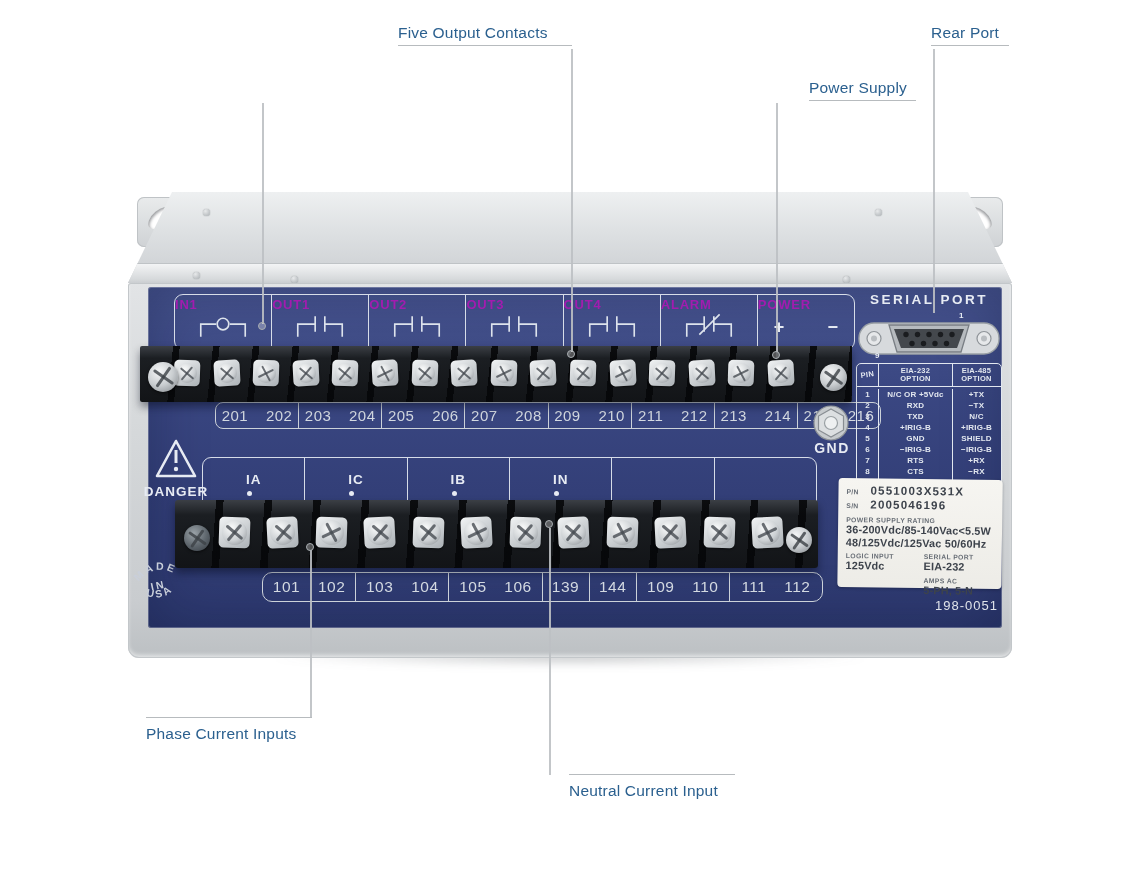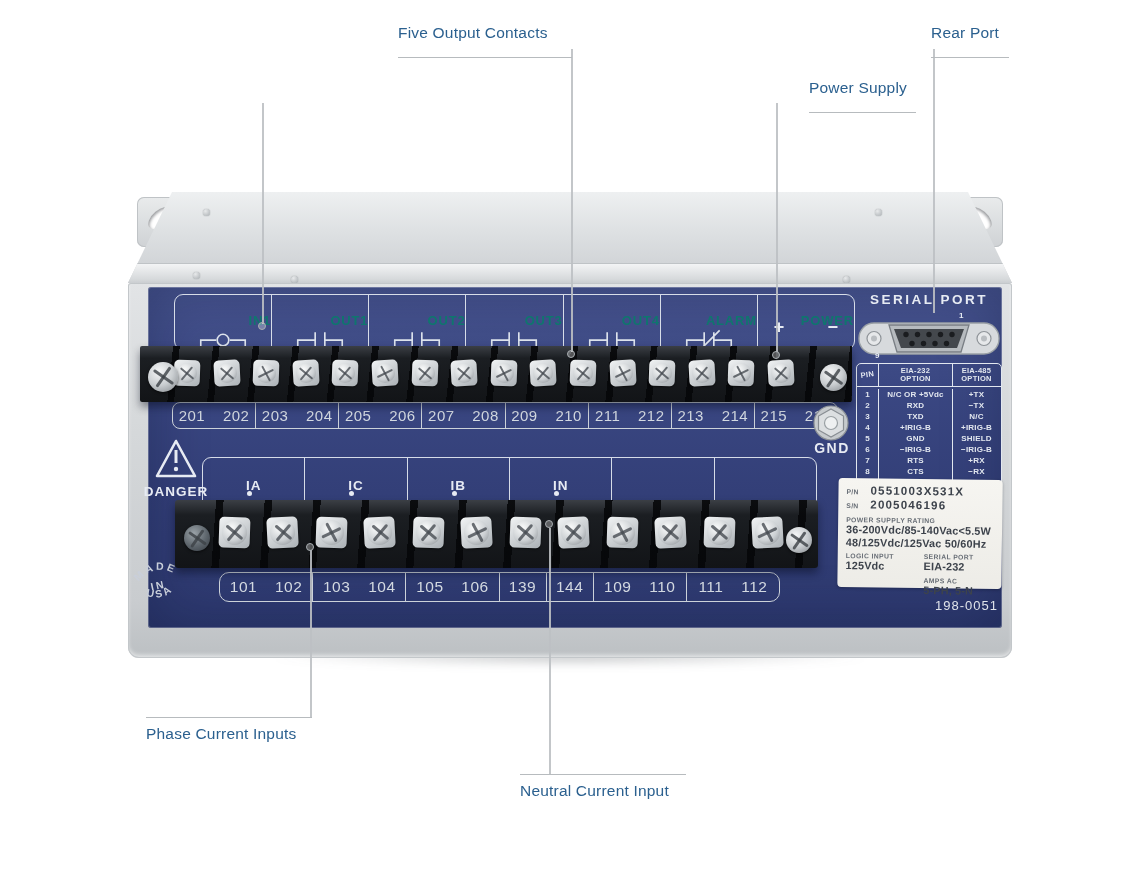--- a/index.html
+++ b/index.html
@@ -38,21 +38,21 @@
   .bluepanel{position:absolute;left:148px;top:287px;width:854px;height:341px;z-index:5;
     border-radius:3px;
     background:linear-gradient(180deg,#47548f 0%,#3a4782 30%,#333f78 60%,#2d396f 100%);
     box-shadow:inset 0 0 0 1px rgba(255,255,255,.25), inset 0 0 60px rgba(5,10,40,.28);}
 
   
   .sections-box{position:absolute;left:174px;top:294px;width:681px;height:56px;z-index:7;
     border:1.5px solid rgba(228,233,241,.92);border-radius:9px;display:flex;}
   .section{flex:1;position:relative;}
   .section + .section{border-left:1.5px solid rgba(228,233,241,.92);}
-  .sec-label{display:block;text-align:right;margin-top:18px;color:#0f766e;font-size:13px;
+  .sec-label{display:block;text-align:left;margin-top:2px;color:#a21caf;font-size:13px;
     font-weight:700;letter-spacing:.8px;}
   .sec-sym{display:block;width:58px;height:26px;margin:1px auto 0;stroke:#dde3ec;fill:none;
     stroke-width:1.7;}
   .sec-sym g{display:none;}
   .sec-sym[data-symbol="input"] .g-input{display:inline;}
   .sec-sym[data-symbol="contact"] .g-contact{display:inline;}
   .sec-sym[data-symbol="alarm"] .g-alarm{display:inline;}
   .sec-plus,.sec-minus{position:absolute;top:22px;color:#e7ebf3;font-size:18px;font-weight:700;}
   .sec-plus{left:16px;} .sec-minus{right:16px;}
 
@@ -87,34 +87,34 @@
   .end-screw::before,.end-screw::after{content:"";position:absolute;left:45%;top:10%;width:10%;height:80%;
     background:rgba(60,65,70,.8);border-radius:2px;}
   .end-screw::before{transform:rotate(35deg);} .end-screw::after{transform:rotate(-55deg);}
   .es-ul{left:8px;top:16px;width:30px;height:30px;}
   .es-ur{left:680px;top:18px;width:27px;height:27px;}
   .es-ll{left:9px;top:25px;width:26px;height:26px;
     background:radial-gradient(circle at 38% 32%,#9aa2a8,#5c646b 55%,#343a40);}
   .es-lr{right:6px;top:27px;width:26px;height:26px;}
 
   
-  .numbox{position:absolute;z-index:7;border:1.5px solid #ccd2d9;display:flex;color:#d3d9e1;}
+  .numbox{position:absolute;z-index:7;border:1.5px solid #ccd2d9;display:flex;color:#d3d9e1;margin-left:43px;}
   .upper-numbox{left:172px;top:402px;width:666px;height:27px;border-radius:8px;font-size:15px;}
   .lower-numbox{left:219px;top:572px;width:561px;height:30px;border-radius:10px;font-size:15.5px;}
   .cell{flex:2;display:flex;align-items:center;justify-content:center;word-spacing:13px;
     letter-spacing:.5px;}
   .cell[data-count="1"]{flex:1;}
   .cell + .cell{border-left:1.5px solid #ccd2d9;}
 
   
   .current-box{position:absolute;left:202px;top:457px;width:615px;height:53px;z-index:6;
     border:1.5px solid rgba(228,233,241,.92);border-radius:9px;display:flex;}
   .csec{flex:1;position:relative;}
   .csec + .csec{border-left:1.5px solid rgba(228,233,241,.92);}
-  .clabel{display:block;text-align:center;margin-top:20px;color:#e7ebf3;font-size:13.5px;
+  .clabel{display:block;text-align:center;margin-top:14px;color:#e7ebf3;font-size:13.5px;
     font-weight:700;letter-spacing:1px;}
   .dot{position:absolute;left:44px;top:33px;width:5px;height:5px;border-radius:50%;background:#e7ebf3;}
 
   
   .danger-tri{position:absolute;left:153px;top:437px;z-index:7;}
   .danger-label{position:absolute;left:136px;top:484px;width:80px;text-align:center;z-index:7;
     color:#e7ebf3;font-size:13.5px;font-weight:700;letter-spacing:1px;}
 
   
   .madeusa{position:absolute;left:122px;top:548px;z-index:7;transform:rotate(-12deg);}
@@ -154,28 +154,28 @@
   .spec-v{font-size:11.5px;font-weight:700;letter-spacing:1.2px;}
   .spec-sec{font-size:6.8px;color:#696f77;font-weight:700;letter-spacing:.4px;margin-top:4px;}
   .spec-line{font-size:10.8px;font-weight:700;letter-spacing:.2px;line-height:12.5px;}
   .spec-cols{display:flex;margin-top:4px;}
   .spec-cl{width:78px;} .spec-cr{flex:1;}
   .pn-bottom{position:absolute;left:890px;top:598px;width:108px;z-index:7;text-align:right;
     color:#dfe3ea;font-size:13px;letter-spacing:1px;font-weight:400;}
 
   
   .callout{position:absolute;color:#2b608f;font-size:15.5px;letter-spacing:.2px;z-index:45;}
-  .cob{border-bottom:1.5px solid #b7bbbe;padding-bottom:15px;}
+  .cob{border-bottom:1.5px solid #b7bbbe;padding-bottom:3px;}
   .cot{border-top:1.5px solid #b7bbbe;padding-top:7px;}
   .co-five{left:398px;top:24px;width:174px;}
   .co-rear{left:931px;top:24px;width:78px;}
   .co-two{left:78px;top:79px;width:185px;}
   .co-power{left:809px;top:79px;width:107px;}
   .co-phase{left:146px;top:717px;width:166px;}
-  .co-neutral{left:520px;top:774px;width:166px;}
+  .co-neutral{left:569px;top:774px;width:166px;}
   .vline{position:absolute;width:1.5px;background:#bcc0c3;opacity:.9;z-index:44;}
   .l-five{left:571px;top:49px;height:303px;}
   .l-rear{left:933px;top:49px;height:264px;}
   .l-two{left:262px;top:103px;height:221px;}
   .l-power{left:776px;top:103px;height:249px;}
   .l-phase{left:310px;top:550px;height:168px;}
   .l-neutral{left:549px;top:528px;height:247px;}
   .ldot{position:absolute;width:8px;height:8px;border:1.6px solid #a8adb1;border-radius:50%;
     background:rgba(255,255,255,.3);z-index:46;}
   .d-five{left:567px;top:350px;} .d-two{left:258px;top:322px;} .d-power{left:772px;top:351px;}

